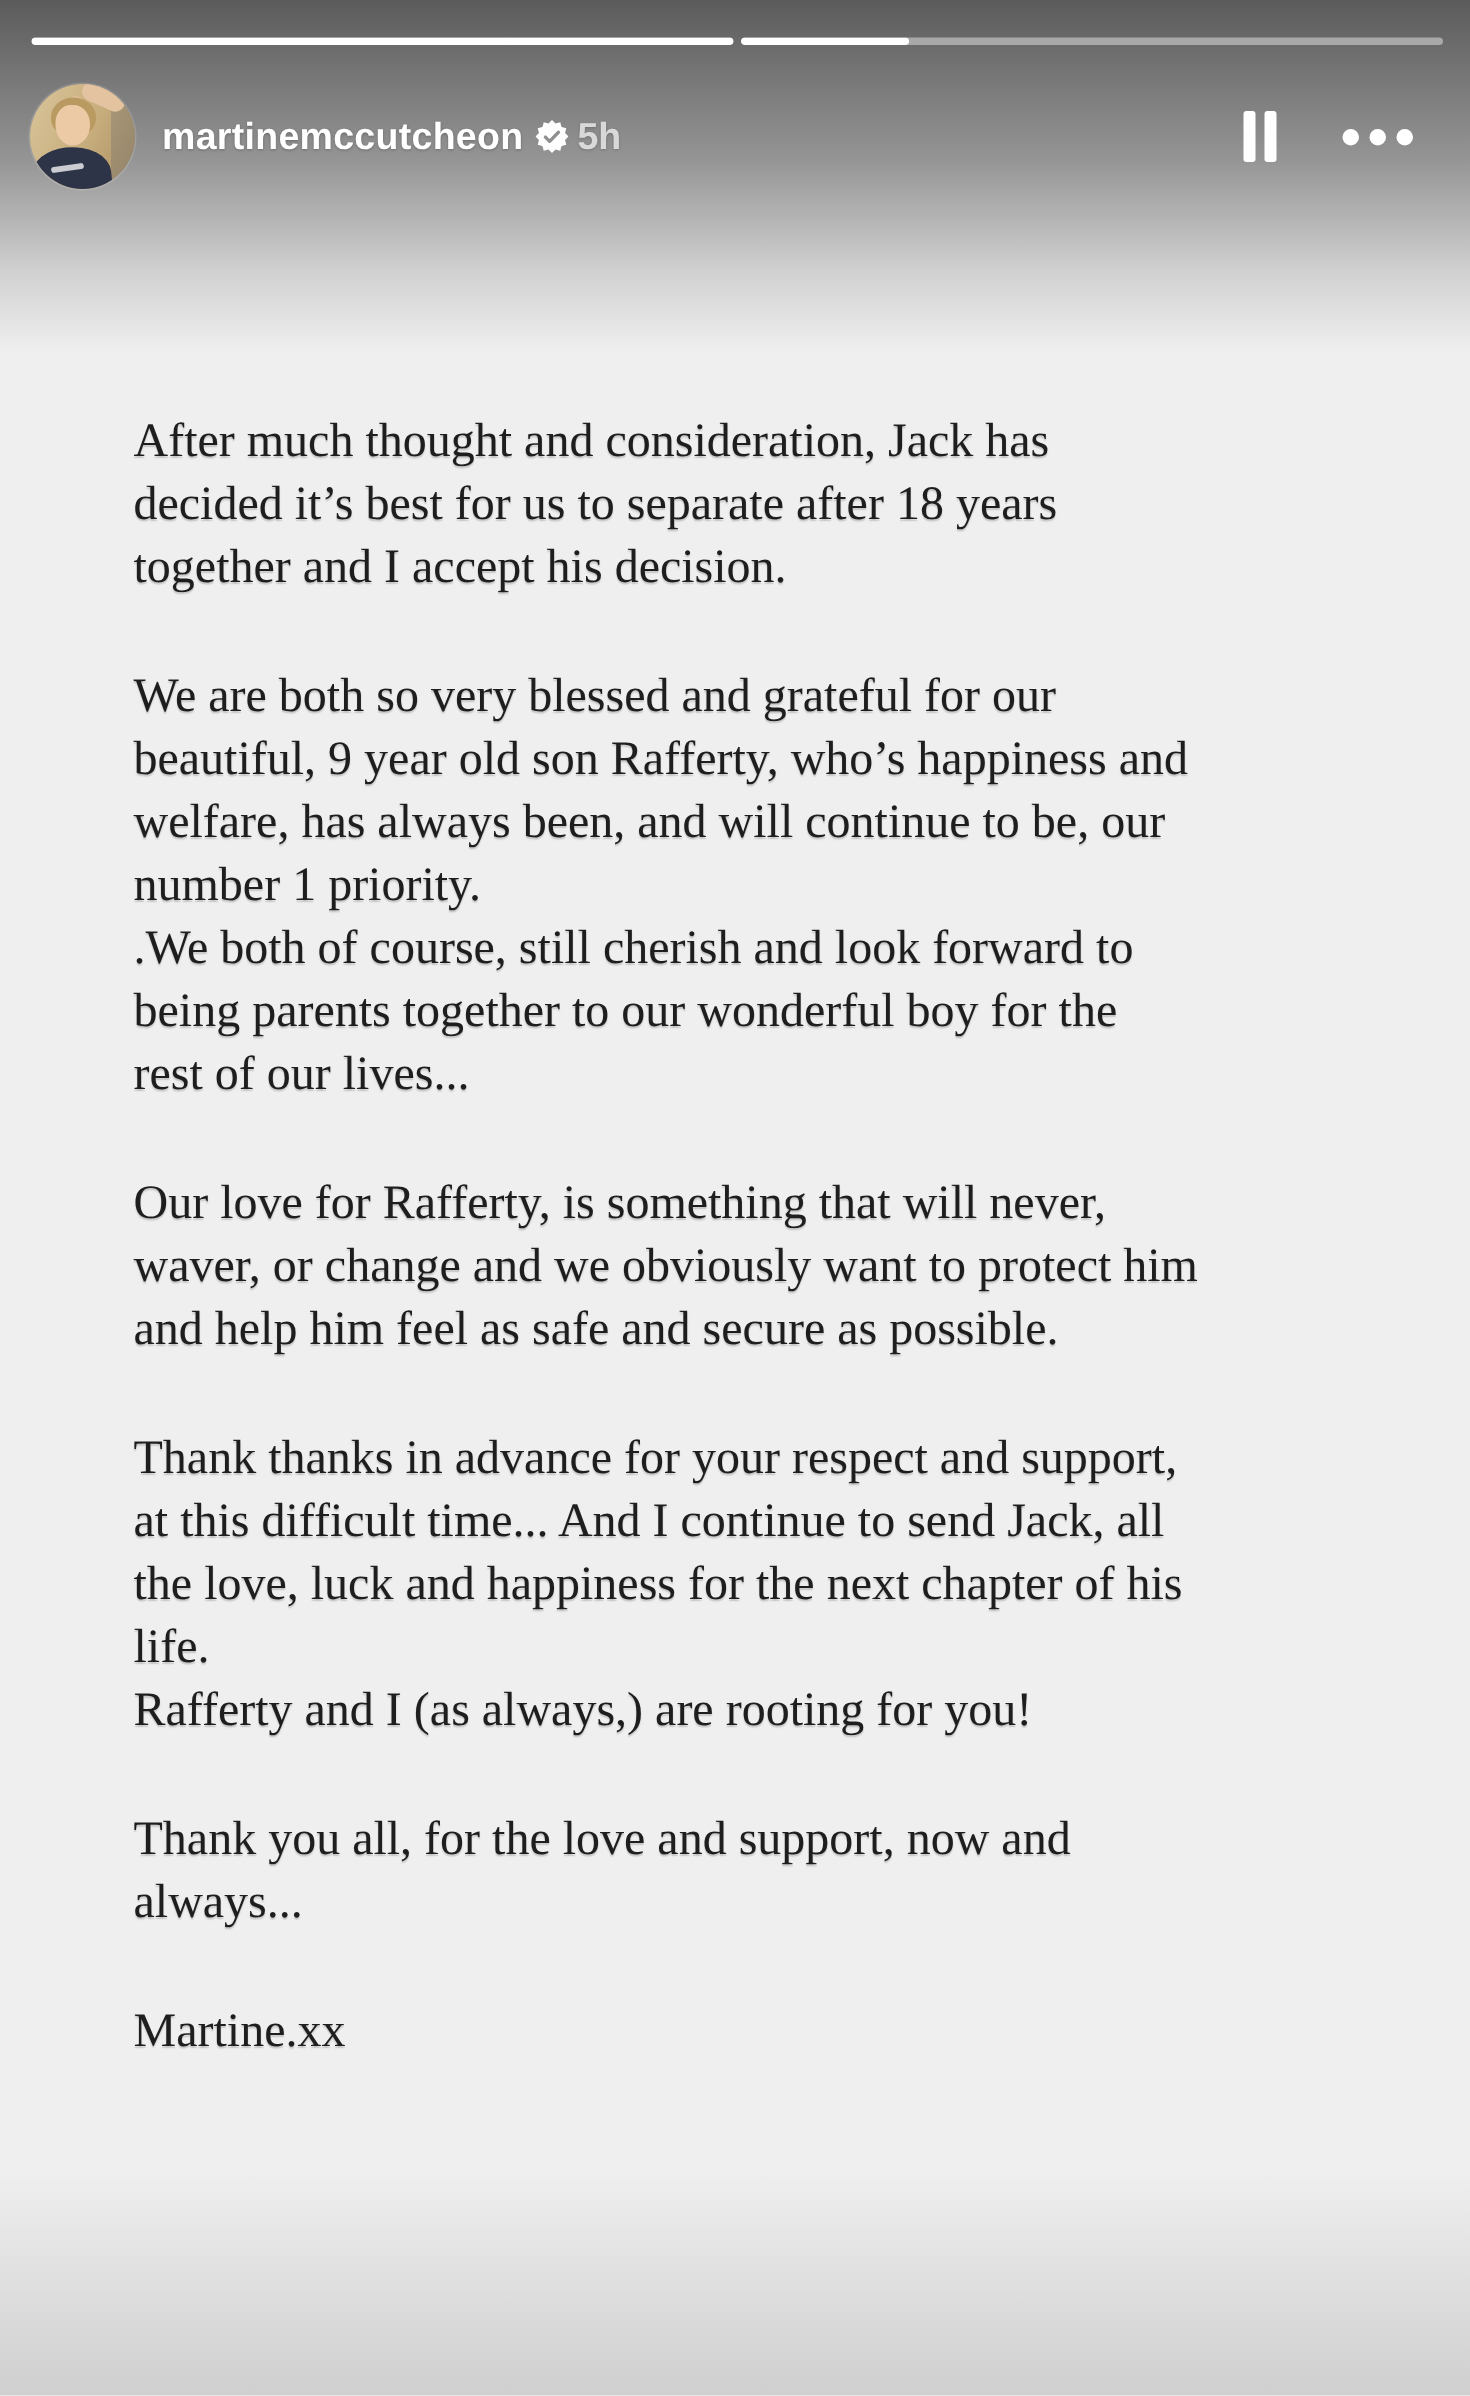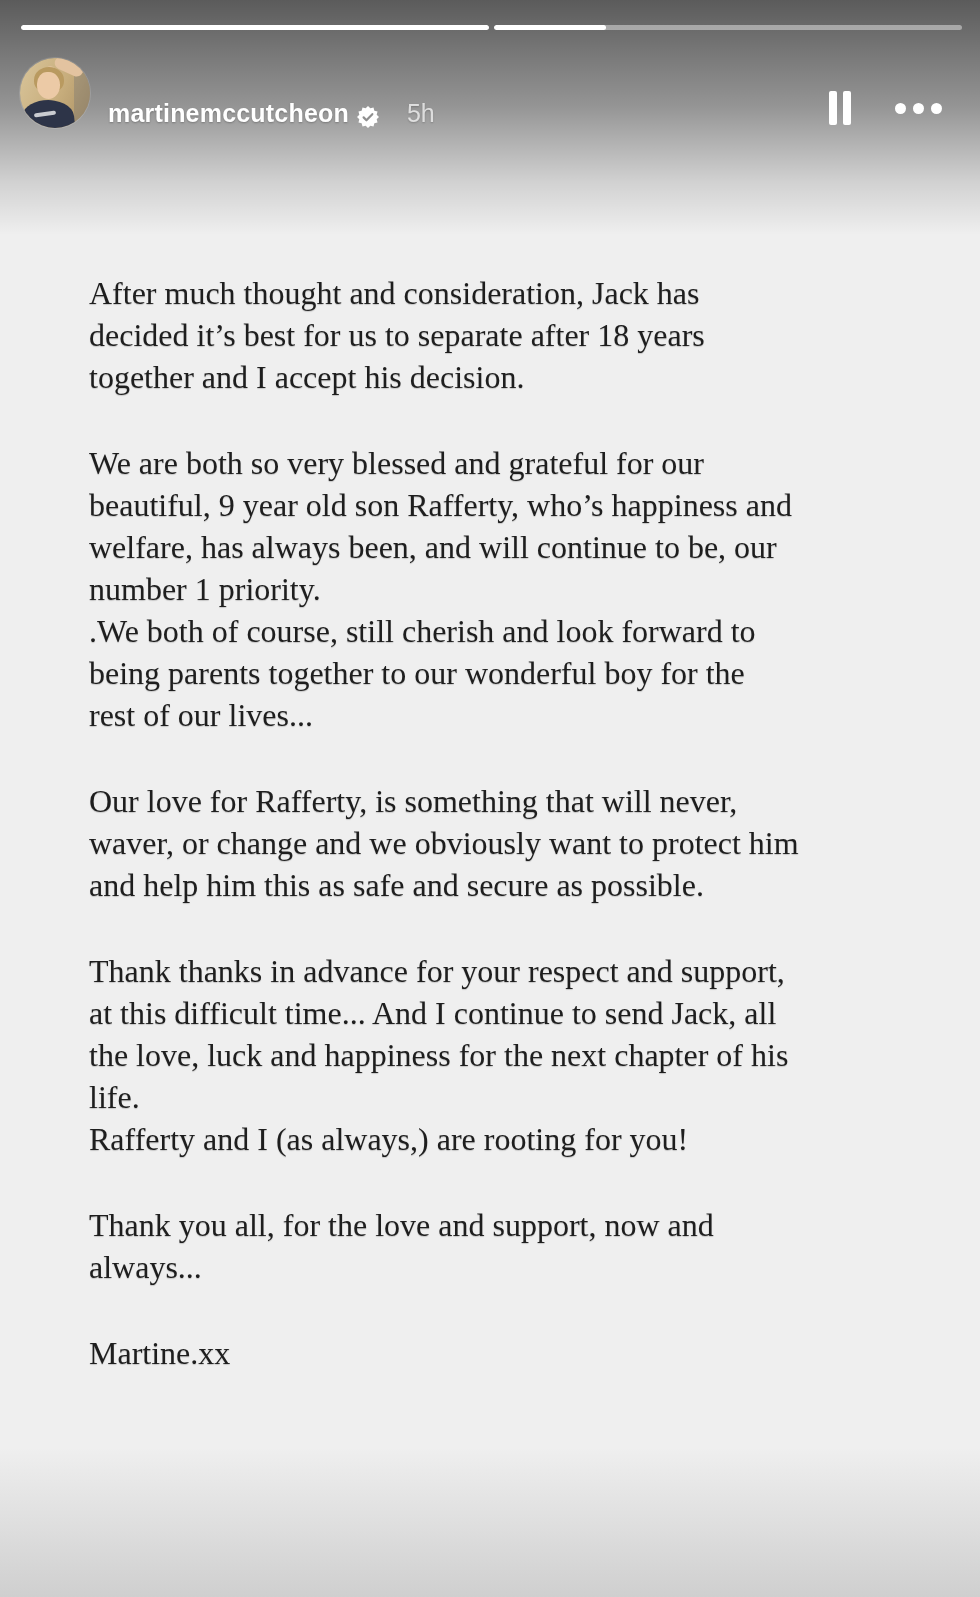--- a/index.html
+++ b/index.html
@@ -33,21 +33,21 @@
     background:rgba(255,255,255,0.42);
     overflow:hidden;
   }
   .progress-fill{
     height:100%;background:#ffffff;border-radius:3px;
   }
 
   
   .header-row{
     position:absolute;top:54px;left:20px;right:22px;height:74px;
-    display:flex;align-items:flex-end;z-index:5;
+    display:flex;align-items:center;z-index:5;
   }
   .avatar{
     width:70px;height:70px;border-radius:50%;
     position:relative;overflow:hidden;flex:0 0 auto;
     background:linear-gradient(115deg,#d9c59b 0%,#c7ad7c 55%,#a98f63 100%);
     box-shadow:0 0 0 1px rgba(255,255,255,0.15);
   }
   .avatar .door{position:absolute;right:0;top:0;width:16px;height:70px;background:rgba(95,100,115,0.28);}
   .avatar .arm{position:absolute;top:2px;left:34px;width:30px;height:13px;background:#e3c3a0;border-radius:7px;transform:rotate(24deg);}
   .avatar .forearm{position:absolute;top:8px;left:26px;width:12px;height:22px;background:#e3c3a0;border-radius:6px;transform:rotate(-18deg);}
@@ -57,22 +57,22 @@
   .avatar .shirt-text{position:absolute;bottom:12px;left:14px;width:22px;height:4px;background:rgba(255,255,255,0.75);border-radius:2px;transform:rotate(-8deg);}
 
   .username{
     margin-left:18px;
     color:#ffffff;font-size:25px;font-weight:700;letter-spacing:0.2px;
     text-shadow:0 1px 2px rgba(0,0,0,0.25);
     white-space:nowrap;
   }
   .badge{margin-left:8px;width:22px;height:22px;flex:0 0 auto;display:block;}
   .timestamp{
-    margin-left:28px;
-    color:rgba(255,255,255,0.72);font-size:25px;font-weight:400;
+    margin-left:6px;
+    color:rgba(255,255,255,0.72);font-size:25px;font-weight:700;
     text-shadow:0 1px 2px rgba(0,0,0,0.2);
   }
   .header-spacer{flex:1;}
 
   .pause-btn{
     display:flex;gap:6px;align-items:center;height:40px;
     background:none;border:none;padding:0;cursor:pointer;margin-right:44px;
   }
   .pause-bar{width:8px;height:34px;background:#ffffff;border-radius:2px;}
   .more-btn{
@@ -106,21 +106,21 @@
 together and I accept his decision.</p>
   <p>We are both so very blessed and grateful for our
 beautiful, 9 year old son Rafferty, who’s happiness and
 welfare, has always been, and will continue to be, our
 number 1 priority.
 .We both of course, still cherish and look forward to
 being parents together to our wonderful boy for the
 rest of our lives...</p>
   <p>Our love for Rafferty, is something that will never,
 waver, or change and we obviously want to protect him
-and help him this as safe and secure as possible.</p>
+and help him feel as safe and secure as possible.</p>
   <p>Thank thanks in advance for your respect and support,
 at this difficult time... And I continue to send Jack, all
 the love, luck and happiness for the next chapter of his
 life.
 Rafferty and I (as always,) are rooting for you!</p>
   <p>Thank you all, for the love and support, now and
 always...</p>
   <p>Martine.xx</p>
 </div>
 

